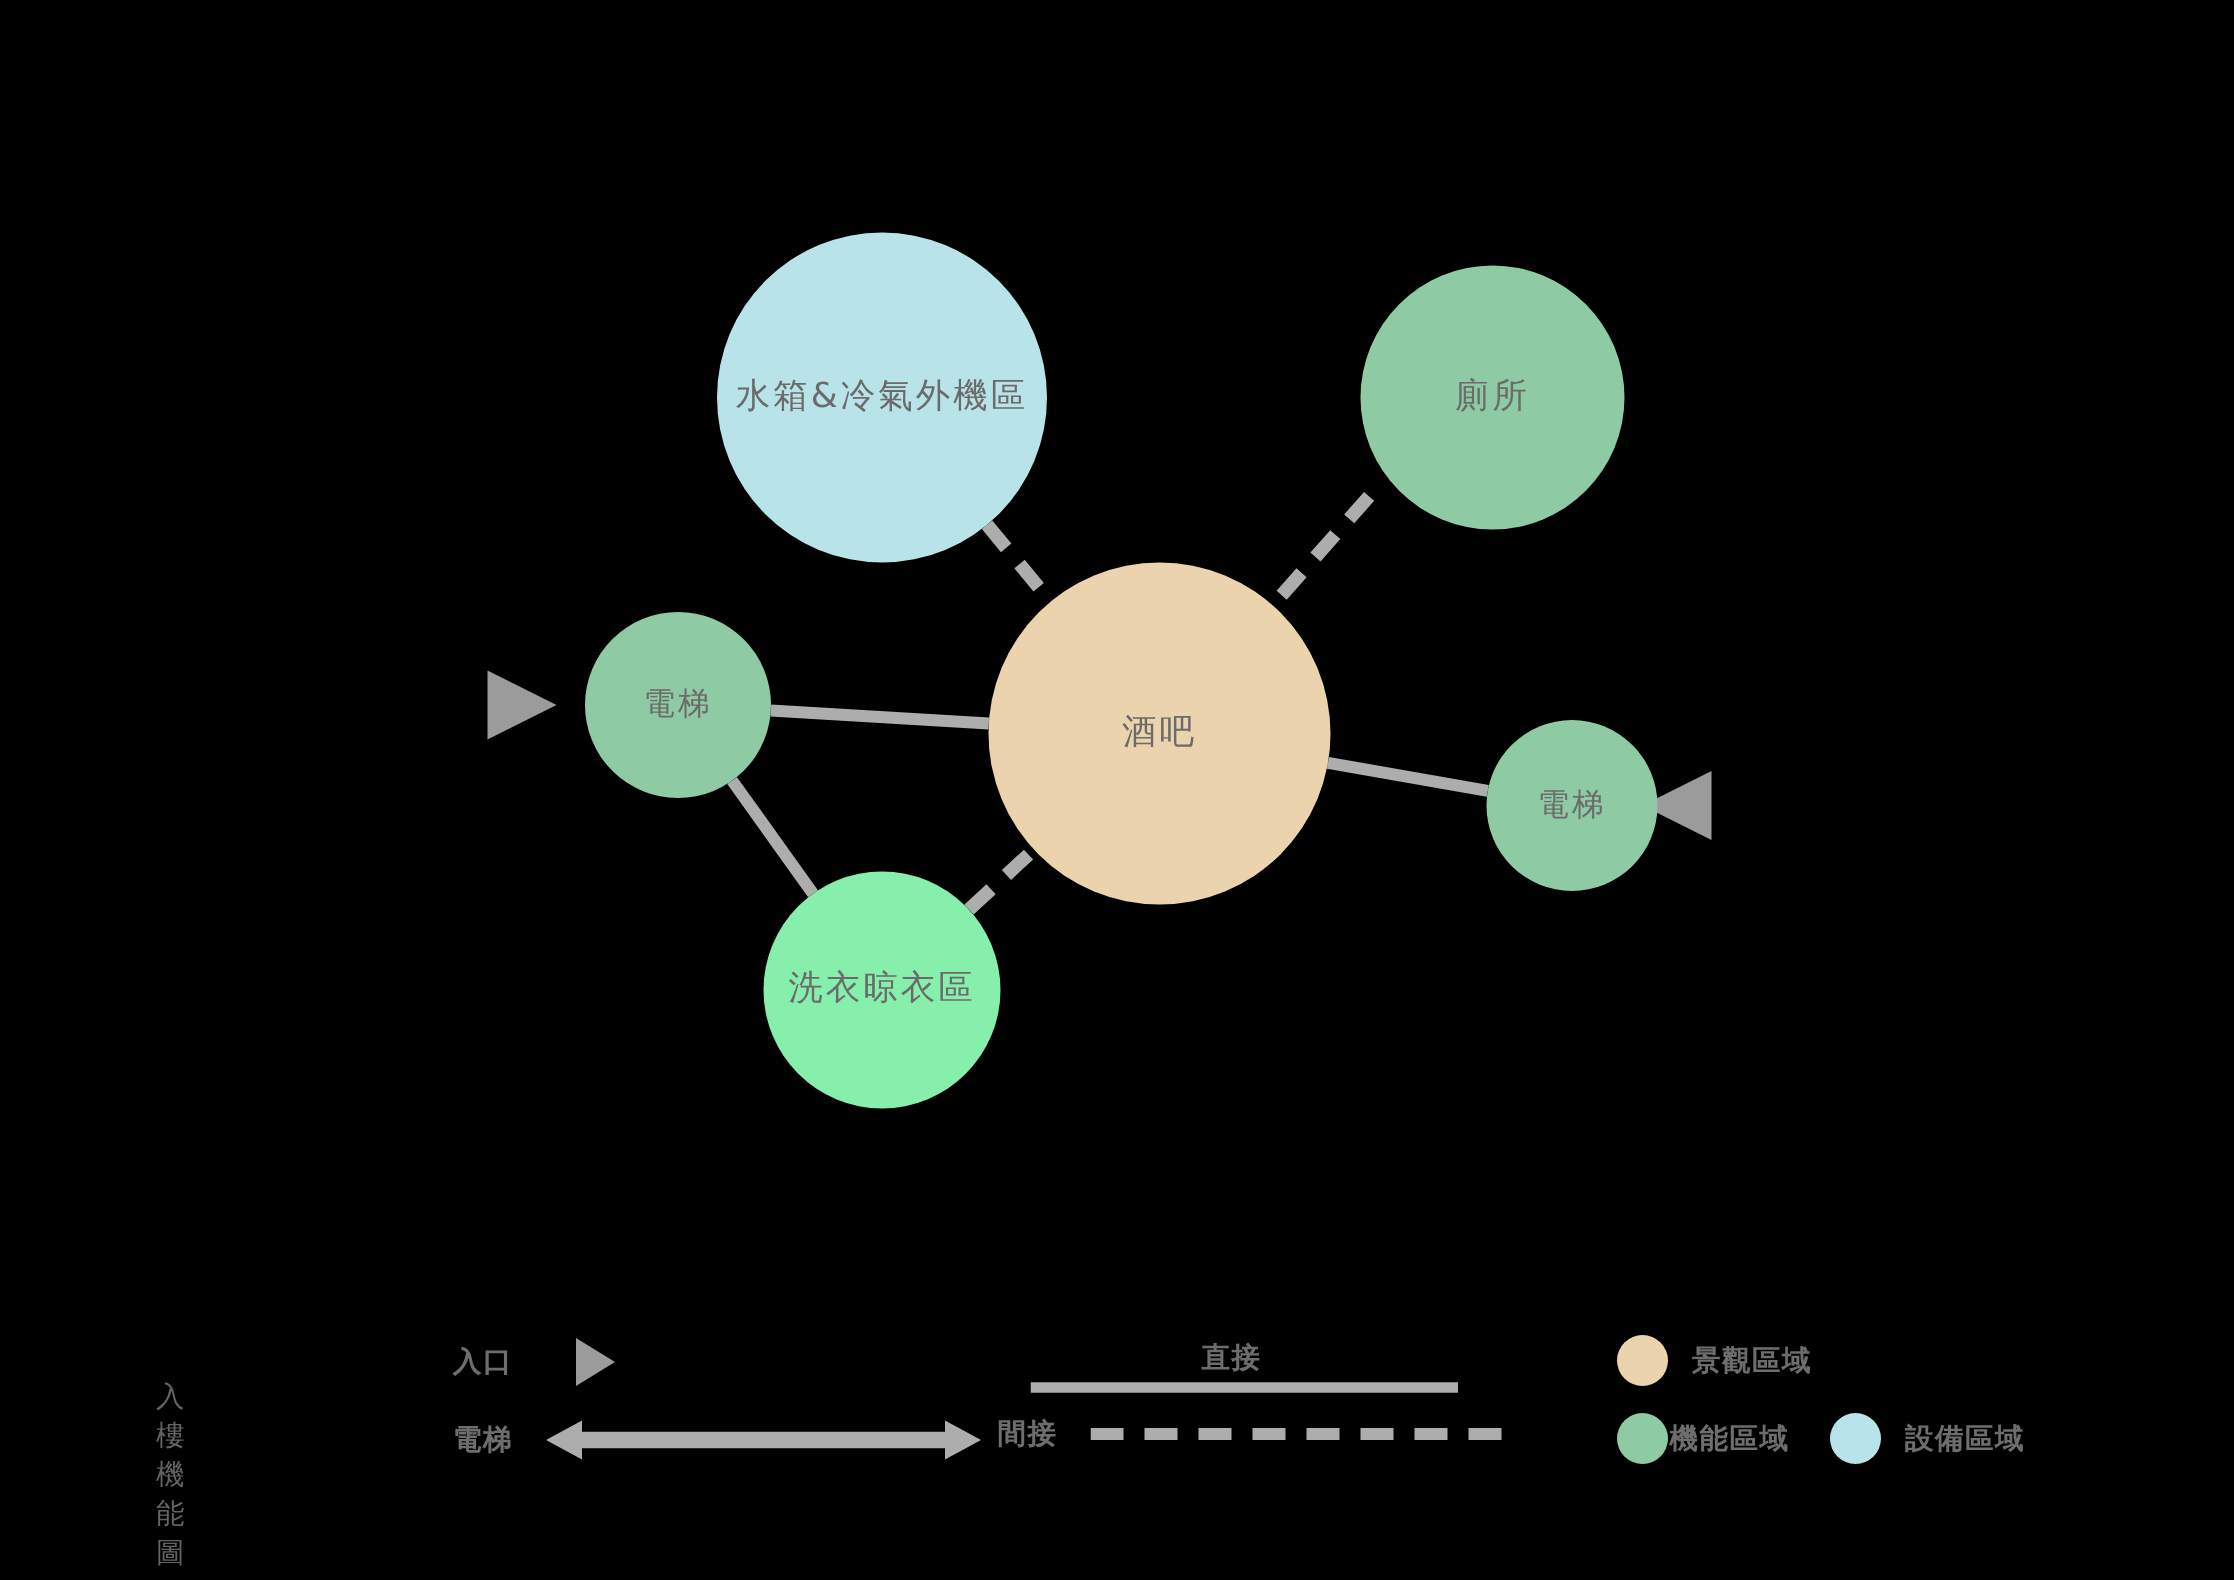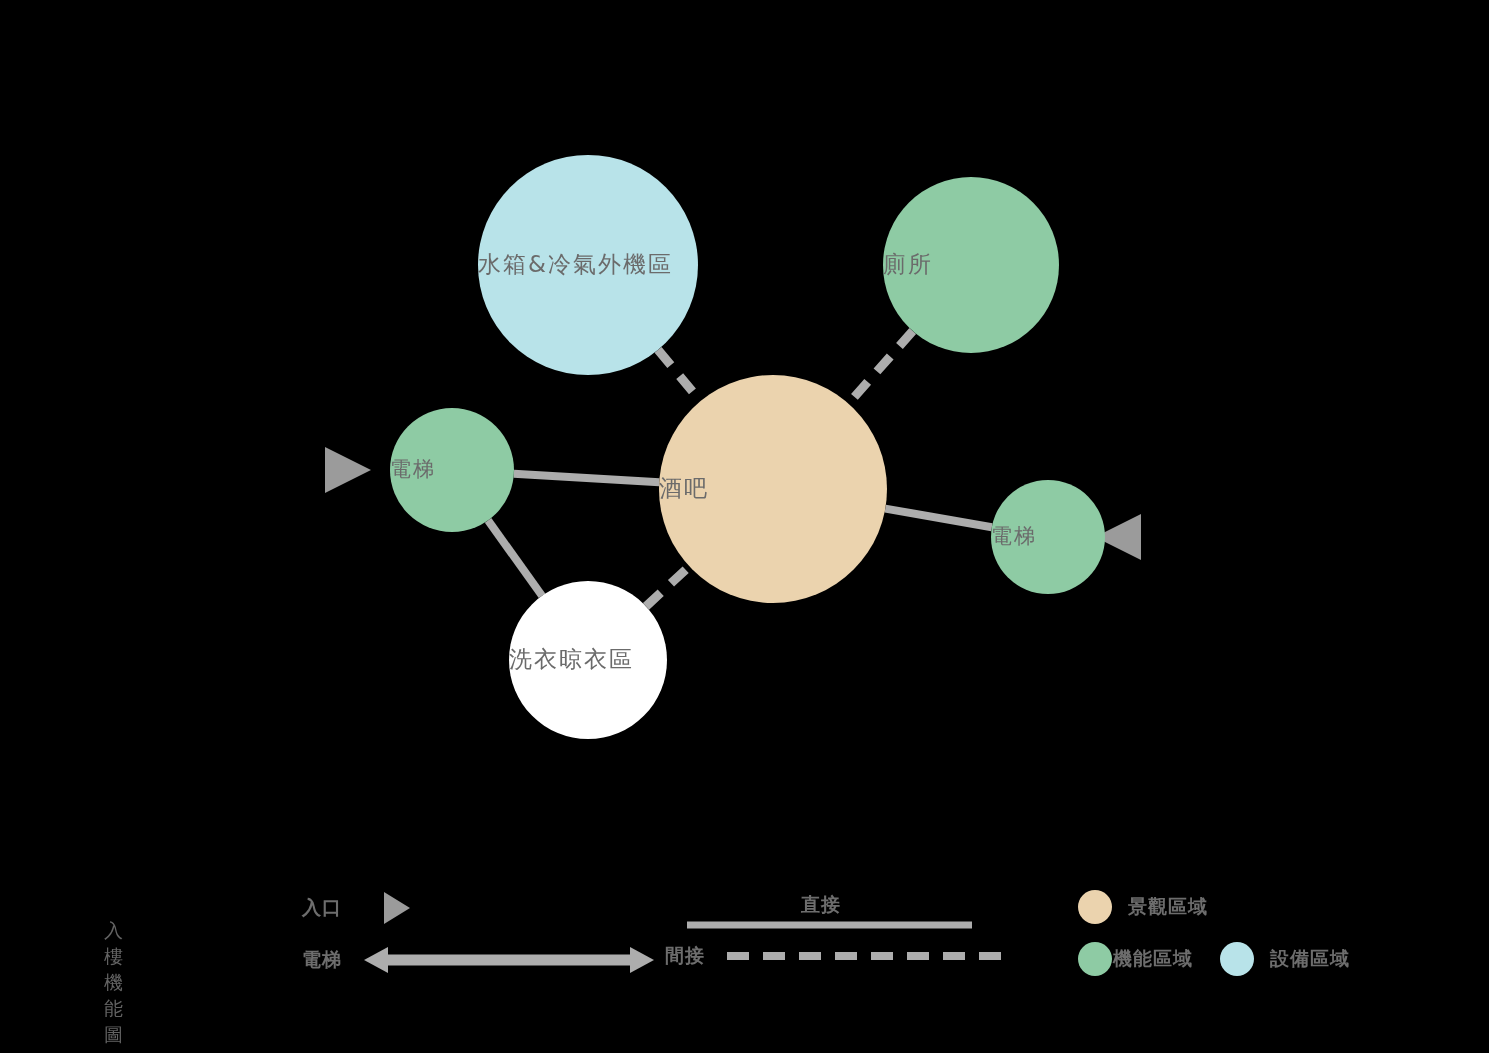--- a/index.html
+++ b/index.html
@@ -10,20 +10,21 @@
     overflow: hidden;
   }
   #stage { position: relative; width: 1489px; height: 1053px; }
 
   
   .bubble {
     position: absolute;
     border-radius: 50%;
     display: flex;
     align-items: center;
+    justify-content: center;
     text-align: center;
     color: #6b6b6b;
     line-height: 1.2;
     letter-spacing: 2px;
     z-index: 4;
   }
   .bubble span { display: block; }
 
   
   #links { position: absolute; left: 0; top: 0; width: 1489px; height: 1053px; z-index: 2; }
@@ -65,33 +66,33 @@
     <g id="marker-group">
         <polygon points="325,447 371,470 325,493" fill="#9B9B9B"></polygon>
         <polygon points="1141,514 1095,537 1141,560" fill="#9B9B9B"></polygon>
       </g>
   </svg>
 
   <div id="bubble-layer">
       <div class="bubble" style="left: 478px; top: 155px; width: 220px; height: 220px; background: rgb(184, 227, 233); font-size: 23px; color: rgb(107, 107, 107);">
         <span>水箱&amp;冷氣外機區</span>
       </div>
-      <div class="bubble" style="left: 883px; top: 177px; width: 176px; height: 176px; background: rgb(142, 203, 164); font-size: 23px; color: rgb(107, 107, 107);">
+      <div class="bubble" style="left: 907px; top: 177px; width: 176px; height: 176px; background: rgb(142, 203, 164); font-size: 23px; color: rgb(107, 107, 107);">
         <span>廁所</span>
       </div>
       <div class="bubble" style="left: 659px; top: 375px; width: 228px; height: 228px; background: rgb(235, 211, 174); font-size: 23px; color: rgb(107, 107, 107);">
         <span>酒吧</span>
       </div>
       <div class="bubble" style="left: 390px; top: 408px; width: 124px; height: 124px; background: rgb(142, 203, 164); font-size: 21px; color: rgb(107, 107, 107);">
         <span>電梯</span>
       </div>
       <div class="bubble" style="left: 991px; top: 480px; width: 114px; height: 114px; background: rgb(142, 203, 164); font-size: 21px; color: rgb(107, 107, 107);">
         <span>電梯</span>
       </div>
-      <div class="bubble" style="left: 509px; top: 581px; width: 158px; height: 158px; background: #ffffff; font-size: 23px; color: rgb(107, 107, 107);">
+      <div class="bubble" style="left: 509px; top: 581px; width: 158px; height: 158px; background: #86efac; font-size: 23px; color: rgb(107, 107, 107);">
         <span>洗衣晾衣區</span>
       </div>
     </div>
 
   <div class="legend">
 
     <div class="legend-title">入樓機能圖</div>
 
     <div class="lg-row" style="left:302px; top:892px;gap:20px;">
       <span class="lg-label">入口</span>

